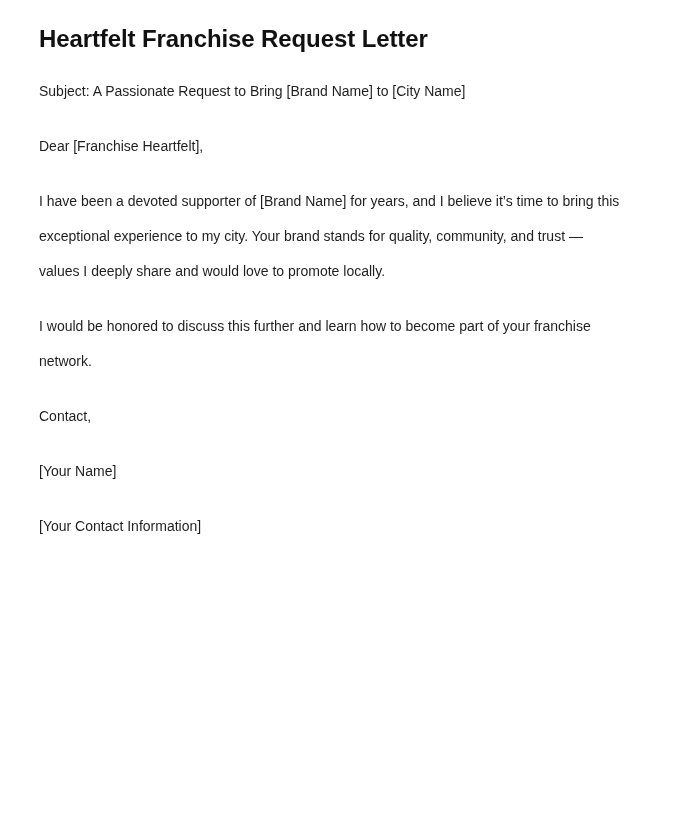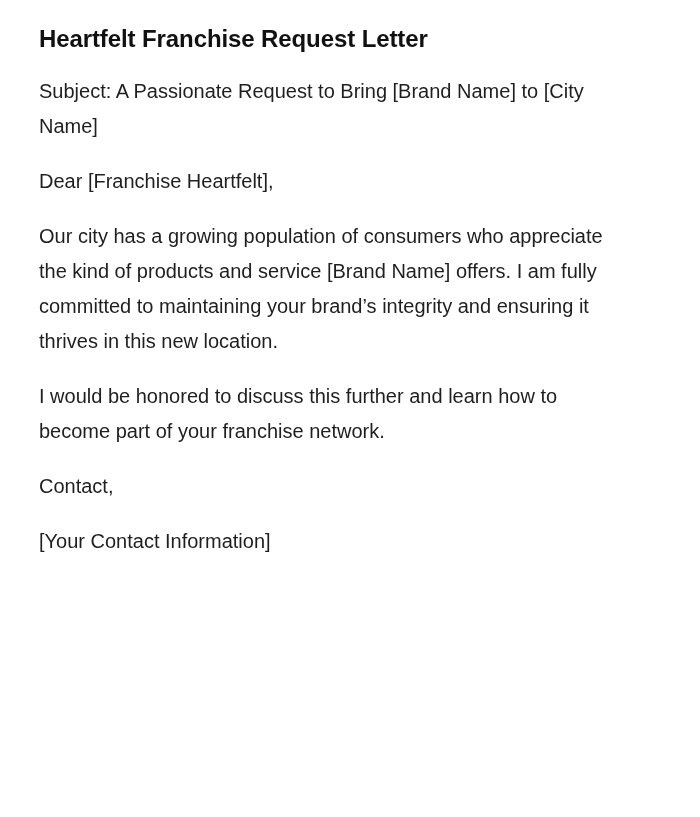--- a/index.html
+++ b/index.html
@@ -23,44 +23,45 @@
   }
   .doc-title {
     font-size: 24px;
     line-height: 30px;
     font-weight: bold;
     color: #111111;
     margin: 0 0 20px 0;
     letter-spacing: -0.1px;
   }
   .para {
-    font-size: 20px;
+    font-size: 14px;
     line-height: 35px;
     color: #1f1f1f;
     margin: 0 0 20px 0;
     font-weight: normal;
   }
   .para:last-child {
     margin-bottom: 16px;
   }
 </style>
 </head>
 <body>
 
 <div class="page">
 
   <h1 class="doc-title">Heartfelt Franchise Request Letter</h1>
 
   <p class="para">Subject: A Passionate Request to Bring [Brand Name] to [City Name]</p>
 
   <p class="para">Dear [Franchise Heartfelt],</p>
 
+  <p class="para">I have been a devoted supporter of [Brand Name] for years, and I believe it’s time to bring this exceptional experience to my city. Your brand stands for quality, community, and trust — values I deeply share and would love to promote locally.</p>
 
-  <p class="para">Our city has a growing population of consumers who appreciate the kind of products and service [Brand Name] offers. I am fully committed to maintaining your brand’s integrity and ensuring it thrives in this new location.</p>
 
   <p class="para">I would be honored to discuss this further and learn how to become part of your franchise network.</p>
 
   <p class="para">Contact,</p>
 
+  <p class="para">[Your Name]</p>
 
   <p class="para">[Your Contact Information]</p>
 
 </div>
 
 </body></html>

